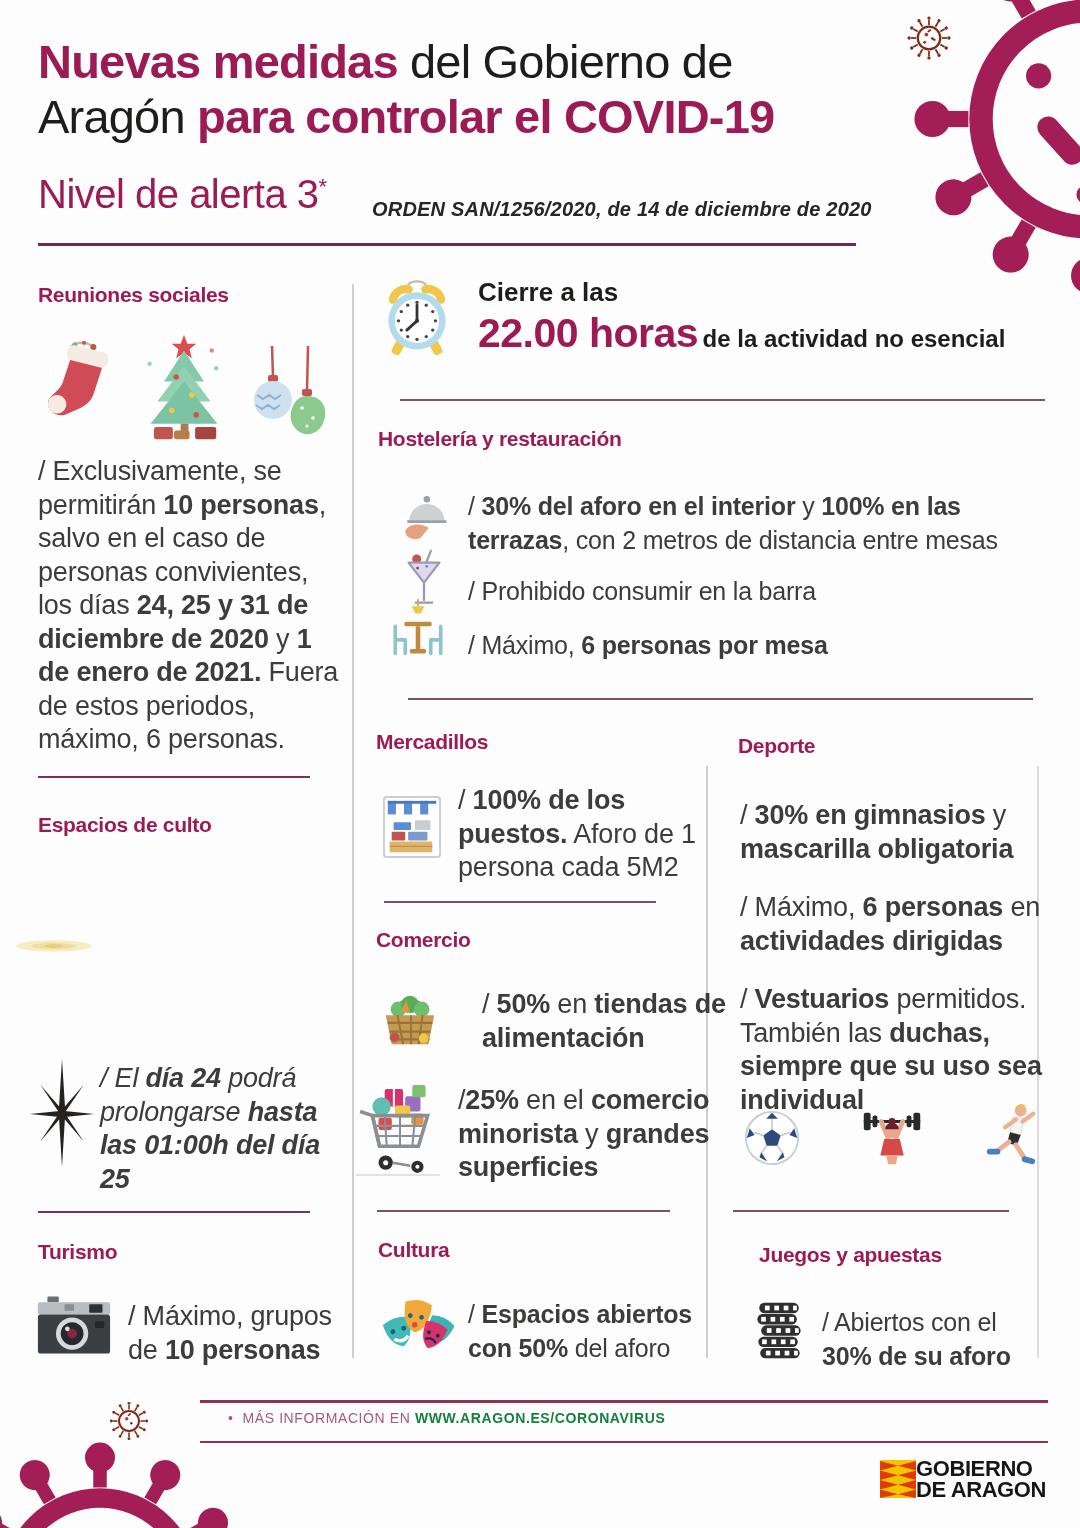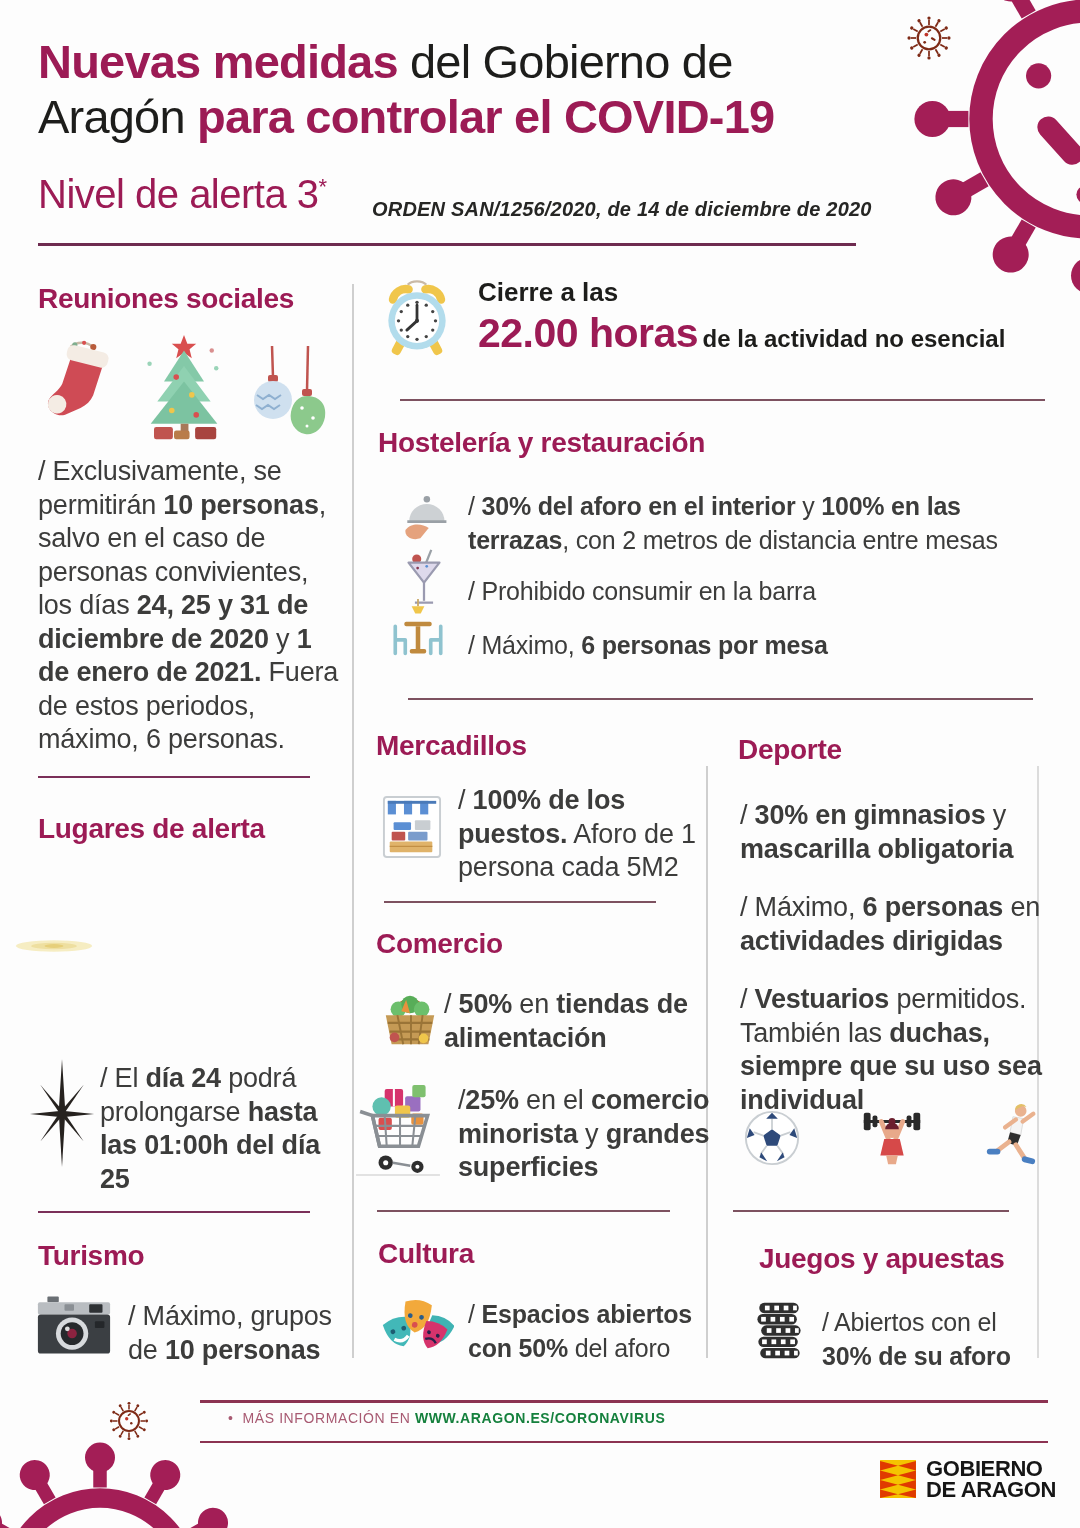--- a/index.html
+++ b/index.html
@@ -12,36 +12,36 @@
   html,body{background:#ededed;}
   body{font-family:"Liberation Sans",sans-serif;}
   .page{position:relative;width:1080px;height:1528px;background:#fdfdfd;overflow:hidden;margin:0 auto;}
   .abs{position:absolute;}
   .h1{font-size:47px;line-height:55px;font-weight:400;color:var(--ink);white-space:pre-line;letter-spacing:-0.8px;}
   .seg-accent{color:var(--accent);font-weight:800;}
   .seg-b{font-weight:700;}
   .alert{font-size:40px;font-weight:400;color:var(--accent);letter-spacing:-0.5px;}
   .alert sup{font-size:22px;}
   .orden{font-size:20px;font-style:italic;font-weight:700;color:#262624;letter-spacing:0.2px;}
-  .sec-title{font-size:28px;font-weight:800;color:var(--accent);letter-spacing:-0.3px;}
+  .sec-title{font-size:21px;font-weight:800;color:var(--accent);letter-spacing:-0.3px;}
   .body-txt{color:var(--body);letter-spacing:-0.2px;}
   .f27{font-size:27px;line-height:33.5px;}
   .f25{font-size:25px;line-height:34px;}
   .hdiv{position:absolute;height:2px;background:#7d5260;}
   .hdiv-dark{position:absolute;height:3px;background:#6e2b50;}
   .hdiv-left{position:absolute;height:2px;background:#7b3059;}
   .vdiv{position:absolute;width:2px;background:#cfcfcf;}
   .lead{font-size:26px;font-weight:700;color:var(--ink);}
   .bigtime{font-size:41px;font-weight:800;color:var(--accent);letter-spacing:-0.5px;}
   .bigtail{font-size:24px;font-weight:700;color:var(--ink);}
   .iconrow{display:flex;justify-content:space-between;align-items:flex-end;}
   .footer-info{font-size:14px;letter-spacing:0.6px;color:#a85a72;}
   .footer-info .url{font-weight:700;color:#15803d;}
   .logo{display:flex;align-items:center;}
-  .logo-text{margin-left:10px;font-size:22px;line-height:21px;font-weight:800;color:#161616;letter-spacing:-0.4px;}
+  .logo-text{margin-left:0;font-size:22px;line-height:21px;font-weight:800;color:#161616;letter-spacing:-0.4px;}
 </style>
 </head>
 <body>
 
 <div class="page">
 
   <div class="abs h1" style="left:38px;top:34px;width:880px;"><span class="seg-accent">Nuevas medidas</span> del Gobierno de
 Aragón <span class="seg-accent">para controlar el COVID-19</span></div>
   <div class="abs alert" style="left:38px;top:172px;"><span>Nivel de alerta 3</span><sup>*</sup></div>
   <div class="abs orden" style="left:372px;top:198px;">ORDEN SAN/1256/2020, de 14 de diciembre de 2020</div>
@@ -154,37 +154,37 @@
       <circle cx="55" cy="62" r="1.8" fill="#fff"></circle>
         <circle cx="66" cy="72" r="1.8" fill="#fff"></circle>
         <circle cx="60" cy="80" r="1.5" fill="#fff"></circle>
     </svg>
   </div>
 
   <div class="abs body-txt f27" style="left:38px;top:455px;width:310px;">/ Exclusivamente, se permitirán <span class="seg-b">10 personas</span>, salvo en el caso de personas convivientes, los días <span class="seg-b">24, 25 y 31 de diciembre de 2020</span> y <span class="seg-b">1 de enero de 2021.</span> Fuera de estos periodos, máximo, 6 personas.</div>
 
   <div class="hdiv-left" style="left:38px;top:776px;width:272px;"></div>
 
-  <h2 class="abs sec-title" style="left:38px;top:813px;">Lugares de alerta</h2>
+  <h2 class="abs sec-title" style="left:38px;top:813px;">Espacios de culto</h2>
 
   <svg class="abs" style="left:14px;top:920px;" width="80" height="52" viewBox="0 0 84 52">
     <ellipse cx="42" cy="26" rx="40" ry="6" fill="#f6edc2"></ellipse>
     <ellipse cx="42" cy="26" rx="24" ry="3.5" fill="#eedfa0"></ellipse>
     <ellipse cx="42" cy="26" rx="10" ry="2" fill="#e6cf7a"></ellipse>
   </svg>
 
   <svg class="abs" style="left:28px;top:1058px;" width="68" height="112" viewBox="0 0 72 116">
     <g fill="#26221f">
       <polygon points="36,0 39.5,56 36,114 32.5,56"></polygon>
       <polygon points="2,58 36,54.6 70,58 36,61.4"></polygon>
       <polygon points="13,27 38,56 59,87 34,58"></polygon>
       <polygon points="59,27 34,56 13,87 38,58"></polygon>
     </g>
   </svg>
-  <div class="abs body-txt f27" style="left:100px;top:1062px;width:252px;">/ El <span class="seg-b">día 24</span> podrá prolongarse <span class="seg-b">hasta las 01:00h del día 25</span></div>
+  <div class="abs body-txt f27" style="left:100px;top:1062px;width:252px;font-style:italic;">/ El <span class="seg-b">día 24</span> podrá prolongarse <span class="seg-b">hasta las 01:00h del día 25</span></div>
 
   <div class="hdiv-left" style="left:38px;top:1211px;width:272px;"></div>
 
   <h2 class="abs sec-title" style="left:38px;top:1240px;">Turismo</h2>
   <svg class="abs" style="left:36px;top:1294px;" width="76" height="64" viewBox="0 0 80 66">
     <rect x="12" y="2" width="12" height="6" rx="1" fill="#6a6f74"></rect>
     <rect x="2" y="8" width="76" height="13" rx="2" fill="#b9bdc1"></rect>
     <rect x="56" y="10" width="14" height="9" rx="1" fill="#2e3134"></rect>
     <rect x="30" y="10" width="10" height="7" rx="1" fill="#8a8f94"></rect>
     <rect x="2" y="21" width="76" height="41" rx="3" fill="#3b3f43"></rect>
@@ -292,21 +292,21 @@
     <circle cx="21" cy="22" r="8" fill="#6cbf6c"></circle>
     <circle cx="33" cy="17" r="9" fill="#58ad58"></circle>
     <circle cx="45" cy="22" r="8" fill="#6cbf6c"></circle>
     <polygon points="29,12 33,26 24,24" fill="#e8923e"></polygon>
     <path d="M8 28 H58 L52 58 H14 Z" fill="#c59a55"></path>
     <path d="M10 36 H56 M12 45 H54 M13 53 H53" stroke="#9a7437" stroke-width="2.5"></path>
     <path d="M20 28 L26 58 M34 28 L34 58 M46 28 L42 58" stroke="#9a7437" stroke-width="2"></path>
     <circle cx="17" cy="51" r="5" fill="#c0544f"></circle>
     <circle cx="47" cy="52" r="5" fill="#f0c64b"></circle>
   </svg>
-  <div class="abs body-txt f27" style="left:444px;top:988px;width:258px;">/ <span class="seg-b">50%</span> en <span class="seg-b">tiendas de alimentación</span></div>
+  <div class="abs body-txt f27" style="left:482px;top:988px;width:258px;">/ <span class="seg-b">50%</span> en <span class="seg-b">tiendas de alimentación</span></div>
 
   <svg class="abs" style="left:354px;top:1082px;" width="90" height="100" viewBox="0 0 88 96">
     <rect x="30" y="6" width="18" height="17" rx="2" fill="#d6336c"></rect>
     <line x1="39" y1="6" x2="39" y2="23" stroke="#ffffff" stroke-width="2"></line>
     <rect x="50" y="13" width="15" height="15" rx="2" fill="#9a6fc0"></rect>
     <circle cx="27" cy="23" r="9" fill="#5fc0b0"></circle>
     <rect x="57" y="2" width="13" height="12" rx="2" fill="#7fc06f"></rect>
     <rect x="40" y="22" width="15" height="12" rx="2" fill="#f0c64b"></rect>
     <rect x="56" y="30" width="12" height="11" rx="2" fill="#e8923e"></rect>
     <rect x="24" y="34" width="13" height="12" rx="2" fill="#d94f4f"></rect>

